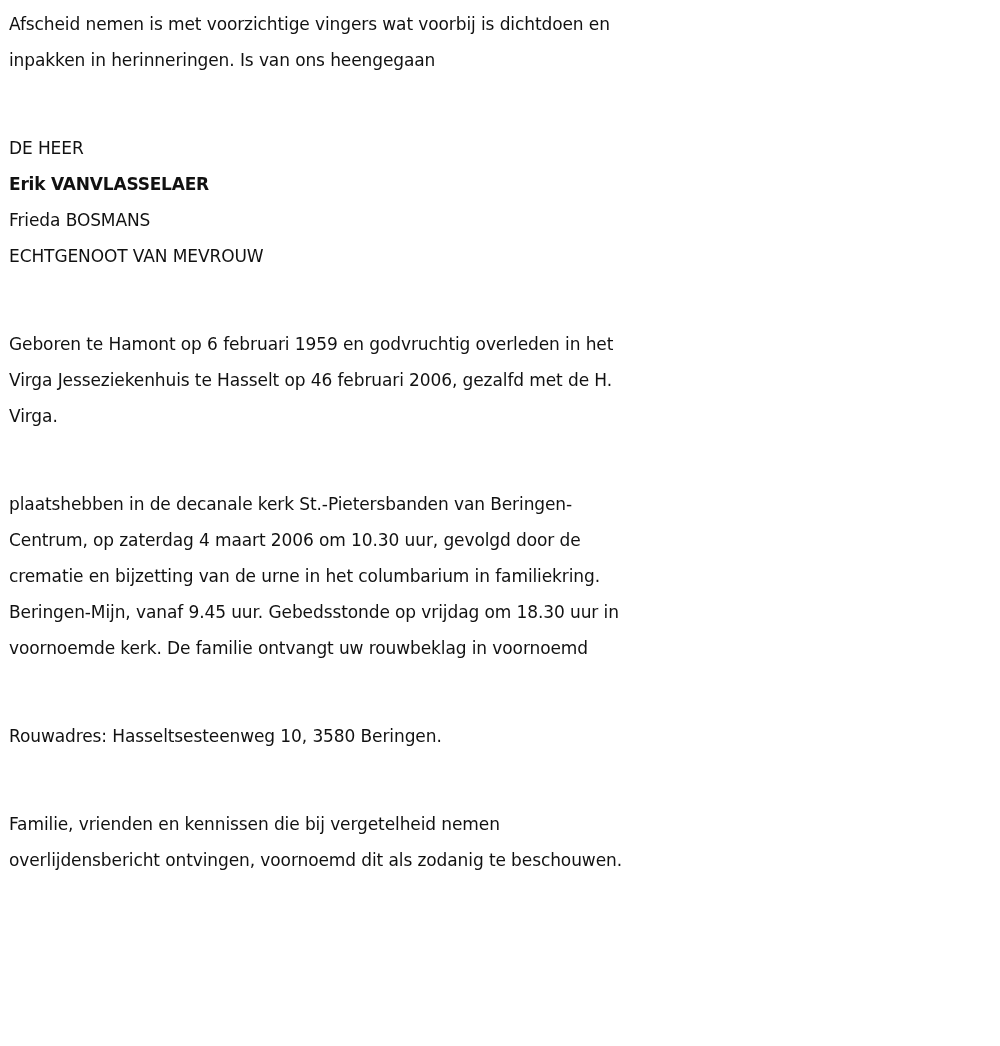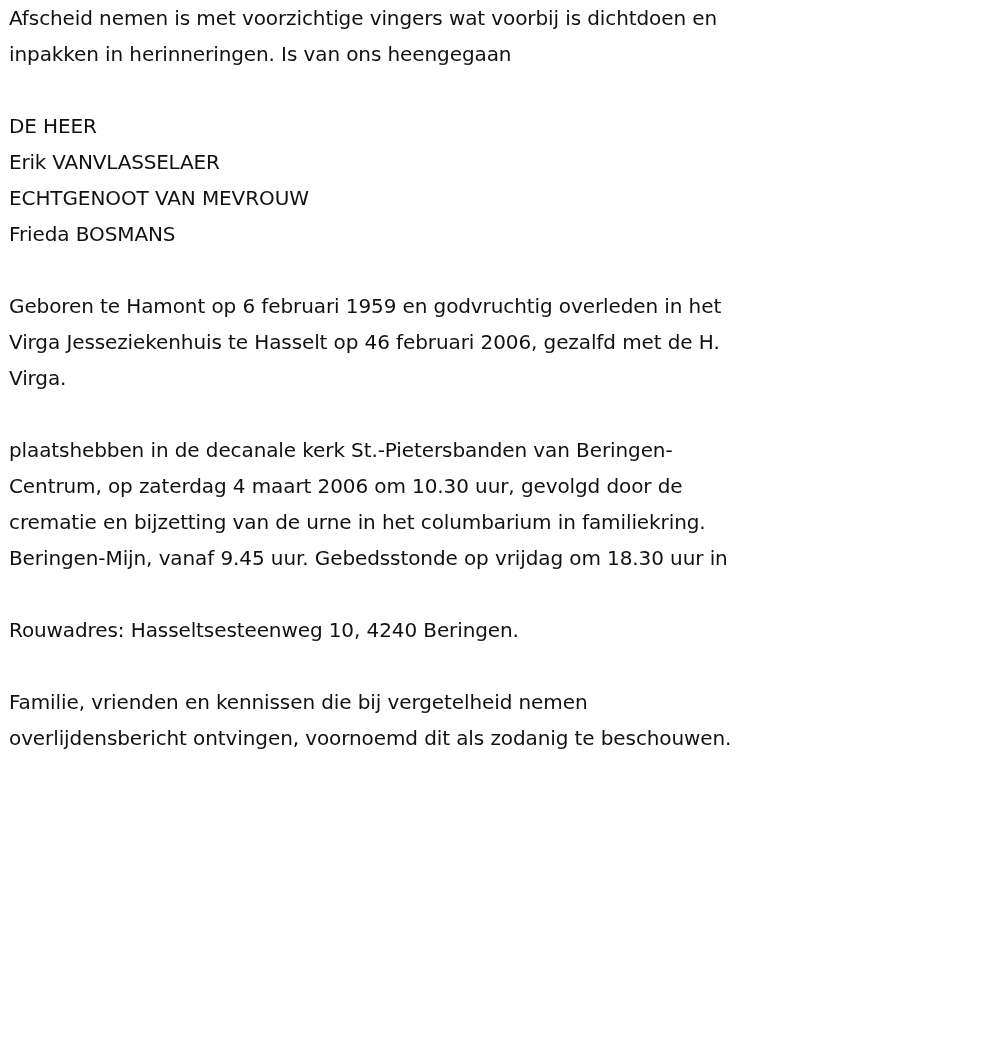--- a/index.html
+++ b/index.html
@@ -13,75 +13,76 @@
     height: 1046px;
     overflow: hidden;
     font-family: "DejaVu Sans", "Liberation Sans", sans-serif;
     color: #111111;
     -webkit-font-smoothing: antialiased;
   }
   .notice {
     box-sizing: border-box;
     width: 1000px;
     height: 1046px;
-    padding: 0 14px 0 9px;
-    font-size: 20px;
+    padding: 6px 14px 0 9px;
+    font-size: 17px;
     line-height: 36px;
     letter-spacing: -0.1px;
   }
   .block {
     margin: 0;
     padding: 0;
   }
   
   .block + .block {
-    margin-top: 36px;
+    margin-top: 52px;
   }
   .line {
     display: block;
     white-space: pre;
     min-height: 36px;
   }
   .name-line {
-    font-weight: 400;
+    font-weight: 700;
     letter-spacing: -0.2px;
   }
 </style>
 </head>
 <body>
 
 <article class="notice">
 
   <section class="block">
     <span class="line">Afscheid nemen is met voorzichtige vingers wat voorbij is dichtdoen en</span>
     <span class="line">inpakken in herinneringen. Is van ons heengegaan</span>
   </section>
 
   <section class="block">
     <span class="line">DE HEER</span>
     <span class="line name-line">Erik VANVLASSELAER</span>
+    <span class="line">Frieda BOSMANS</span>
     <span class="line">ECHTGENOOT VAN MEVROUW</span>
-    <span class="line">Frieda BOSMANS</span>
   </section>
 
   <section class="block">
     <span class="line">Geboren te Hamont op 6 februari 1959 en godvruchtig overleden in het</span>
     <span class="line">Virga Jesseziekenhuis te Hasselt op 46 februari 2006, gezalfd met de H.</span>
     <span class="line">Virga.</span>
   </section>
 
   <section class="block">
     <span class="line">plaatshebben in de decanale kerk St.-Pietersbanden van Beringen-</span>
     <span class="line">Centrum, op zaterdag 4 maart 2006 om 10.30 uur, gevolgd door de</span>
     <span class="line">crematie en bijzetting van de urne in het columbarium in familiekring.</span>
     <span class="line">Beringen-Mijn, vanaf 9.45 uur. Gebedsstonde op vrijdag om 18.30 uur in</span>
+    <span class="line">voornoemde kerk. De familie ontvangt uw rouwbeklag in voornoemd</span>
   </section>
 
   <section class="block">
-    <span class="line">Rouwadres: Hasseltsesteenweg 10, 4240 Beringen.</span>
+    <span class="line">Rouwadres: Hasseltsesteenweg 10, 3580 Beringen.</span>
   </section>
 
   <section class="block">
     <span class="line">Familie, vrienden en kennissen die bij vergetelheid nemen</span>
     <span class="line">overlijdensbericht ontvingen, voornoemd dit als zodanig te beschouwen.</span>
   </section>
 
 </article>
 
 </body></html>

